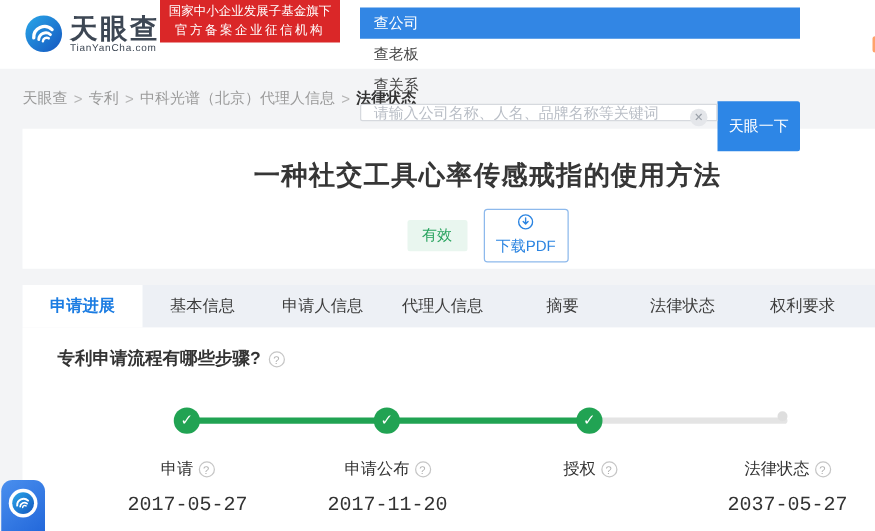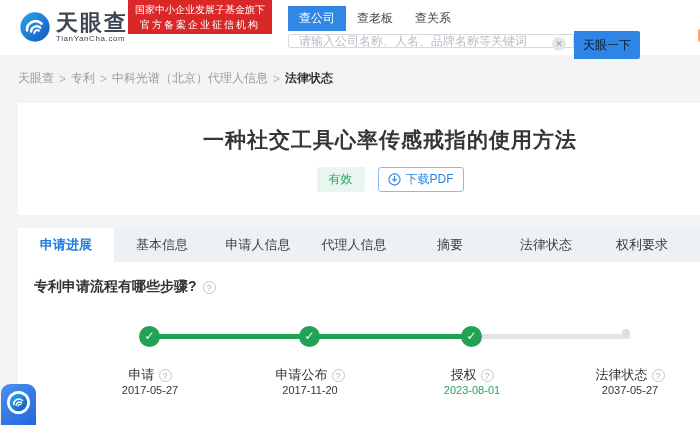--- a/index.html
+++ b/index.html
@@ -10,61 +10,61 @@
   .header { position:absolute; top:0; left:0; width:700px; height:55px; background:#fff; z-index:3; }
   .logo { position:absolute; left:19px; top:11px; display:flex; align-items:center; cursor:pointer; }
   .logo-swirl { width:32px; height:32px; }
   .brand-text { margin-left:5px; }
   .brand-name { font-size:22px; font-weight:bold; color:#3d4754; letter-spacing:2px; line-height:23px; }
   .brand-domain { font-size:8px; font-weight:normal; color:#3d4754; letter-spacing:.6px; }
   .gov-badge { position:absolute; left:128px; top:0; background:#da2728; color:#fff; font-size:10px; line-height:15px; padding:2px 7px; text-align:center; }
   .gov-badge .l2 { letter-spacing:2px; }
 
   .search-area { position:absolute; left:288px; top:6px; }
-  .search-tabs { display:flex; font-size:12px; }
+  .search-tabs { display:flex; font-size:12px;flex-direction:column; }
   .search-tab { padding:4px 11px; color:#454545; cursor:pointer; }
   .search-tab.active { background:#3286e4; color:#fff; }
   .search-row { display:flex; }
   .input-wrap { position:relative; }
   .search-input { width:286px; height:14px; border:1px solid #d6d9de; font-size:12px; padding:0 19px 0 10px; color:#333; outline:none; border-radius:2px 0 0 2px; }
   .search-input::placeholder { color:#b9bec6; }
   .clear-icon { position:absolute; right:8px; top:6px; width:14px; height:14px; border-radius:50%; background:#e4e6ea; color:#9aa0a8; font-size:9px; line-height:14px; text-align:center; cursor:pointer; }
-  .search-btn { width:66px; height:28px; background:#2d86e6; color:#0f172a; font-size:12px; border:none; border-radius:0 2px 2px 0; cursor:pointer; }
+  .search-btn { width:66px; height:40px; background:#2d86e6; color:#ffffff; font-size:12px; border:none; border-radius:0 2px 2px 0; cursor:pointer; }
   .edge-sliver { position:absolute; right:0; top:29px; width:2px; height:13px; background:#ffa36b; border-radius:2px 0 0 2px; }
 
   
   .breadcrumb { position:absolute; left:18px; top:70px; font-size:12px; color:#9b9b9b; display:flex; gap:5px; align-items:center; }
   .breadcrumb .bc-link { cursor:pointer; }
   .breadcrumb .sep { color:#b5b5b5; }
   .breadcrumb .current { color:#333; font-weight:bold; }
 
   
   .title-card { position:absolute; left:18px; top:103px; width:744px; height:112px; background:#fff; text-align:center; }
   .patent-title { padding-top:23px; font-size:21px; font-weight:600; color:#363636; letter-spacing:1px; }
   .badge-row { margin-top:13px; display:flex; justify-content:center; align-items:center; gap:13px; }
   .status-badge { background:#e9f6ef; color:#28a35e; font-size:12px; padding:4px 12px; border-radius:2px; }
-  .pdf-btn { display:flex; align-items:center; gap:5px; border:1px solid #8db9ec; color:#2b84e1; font-size:12px; padding:3px 9px; border-radius:3px; background:#fff; cursor:pointer; }
+  .pdf-btn { display:flex; align-items:center; gap:5px; border:1px solid #8db9ec; color:#2b84e1; font-size:12px; padding:3px 9px; border-radius:3px; background:#fff; cursor:pointer;flex-direction:column; }
 
   
   .tabbar { position:absolute; left:18px; top:228px; width:744px; height:34px; background:#edf0f5; display:flex; }
   .tab { width:96px; line-height:34px; text-align:center; font-size:13px; color:#3d3d3d; cursor:pointer; }
   .tab.active { background:#fff; color:#1b7ce2; font-weight:bold; }
 
   
   .content-card { position:absolute; left:18px; top:262px; width:744px; height:163px; background:#fff; }
-  .flow-heading { position:absolute; left:16px; top:16px; font-size:14px; font-weight:bold; color:#333; display:flex; align-items:center; gap:6px;justify-content:space-between; }
+  .flow-heading { position:absolute; left:28px; top:16px; font-size:14px; font-weight:bold; color:#333; display:flex; align-items:center; gap:6px;justify-content:space-between; }
   .q-icon { display:inline-block; width:13px; height:13px; border:1px solid #c6c6c6; border-radius:50%; color:#b3b3b3; font-size:9px; font-weight:normal; line-height:12px; text-align:center; cursor:pointer; }
   .tl-line { position:absolute; height:5px; border-radius:3px; top:72px; }
   .tl-line.done { left:132px; width:322px; background:#21a353; }
   .tl-line.todo { left:454px; width:158px; background:#e4e4e4; }
   .tl-dot { position:absolute; top:64px; width:21px; height:21px; margin-left:-11px; border-radius:50%; background:#21a353; color:#fff; text-align:center; line-height:21px; font-size:12px; font-weight:bold; }
   .tl-ring { position:absolute; top:67px; width:7px; height:7px; margin-left:-8px; border:4px solid #dedede; border-radius:50%; background:#fff; }
   .tl-step { position:absolute; top:104px; width:150px; margin-left:-75px; text-align:center; }
   .tl-label { font-size:13px; color:#333; display:flex; justify-content:center; align-items:center; gap:4px; }
-  .tl-date { margin-top:0; font-size:11px; color:#333; }
+  .tl-date { margin-top:11px; font-size:16px; color:#333;font-family:Liberation Mono, monospace; }
   .tl-date.green { color:#28a35e; }
 
   
   .float-widget { position:absolute; left:1px; top:384px; width:35px; height:50px; background:linear-gradient(140deg,#4a8fee,#1e63d8); border-radius:9px; z-index:5; display:flex; justify-content:center; padding-top:7px; cursor:pointer; }
   .float-logo-circle { width:23px; height:23px; background:#fff; border-radius:50%; display:flex; align-items:center; justify-content:center; }
   .float-logo-circle svg { width:19px; height:19px; }
 </style>
 </head>
 <body>
 
@@ -175,21 +175,20 @@
         <span class="q-icon">?</span>
       </div>
       <div class="tl-date">2017-11-20</div>
     </div>
 
     <div class="tl-step" style="left:454px">
       <div class="tl-label">
         <span>授权</span>
         <span class="q-icon">?</span>
       </div>
-      <div class="tl-date green">2023-08-01</div>
     </div>
 
     <div class="tl-step" style="left:612px">
       <div class="tl-label">
         <span>法律状态</span>
         <span class="q-icon">?</span>
       </div>
       <div class="tl-date">2037-05-27</div>
     </div>
   </section>

